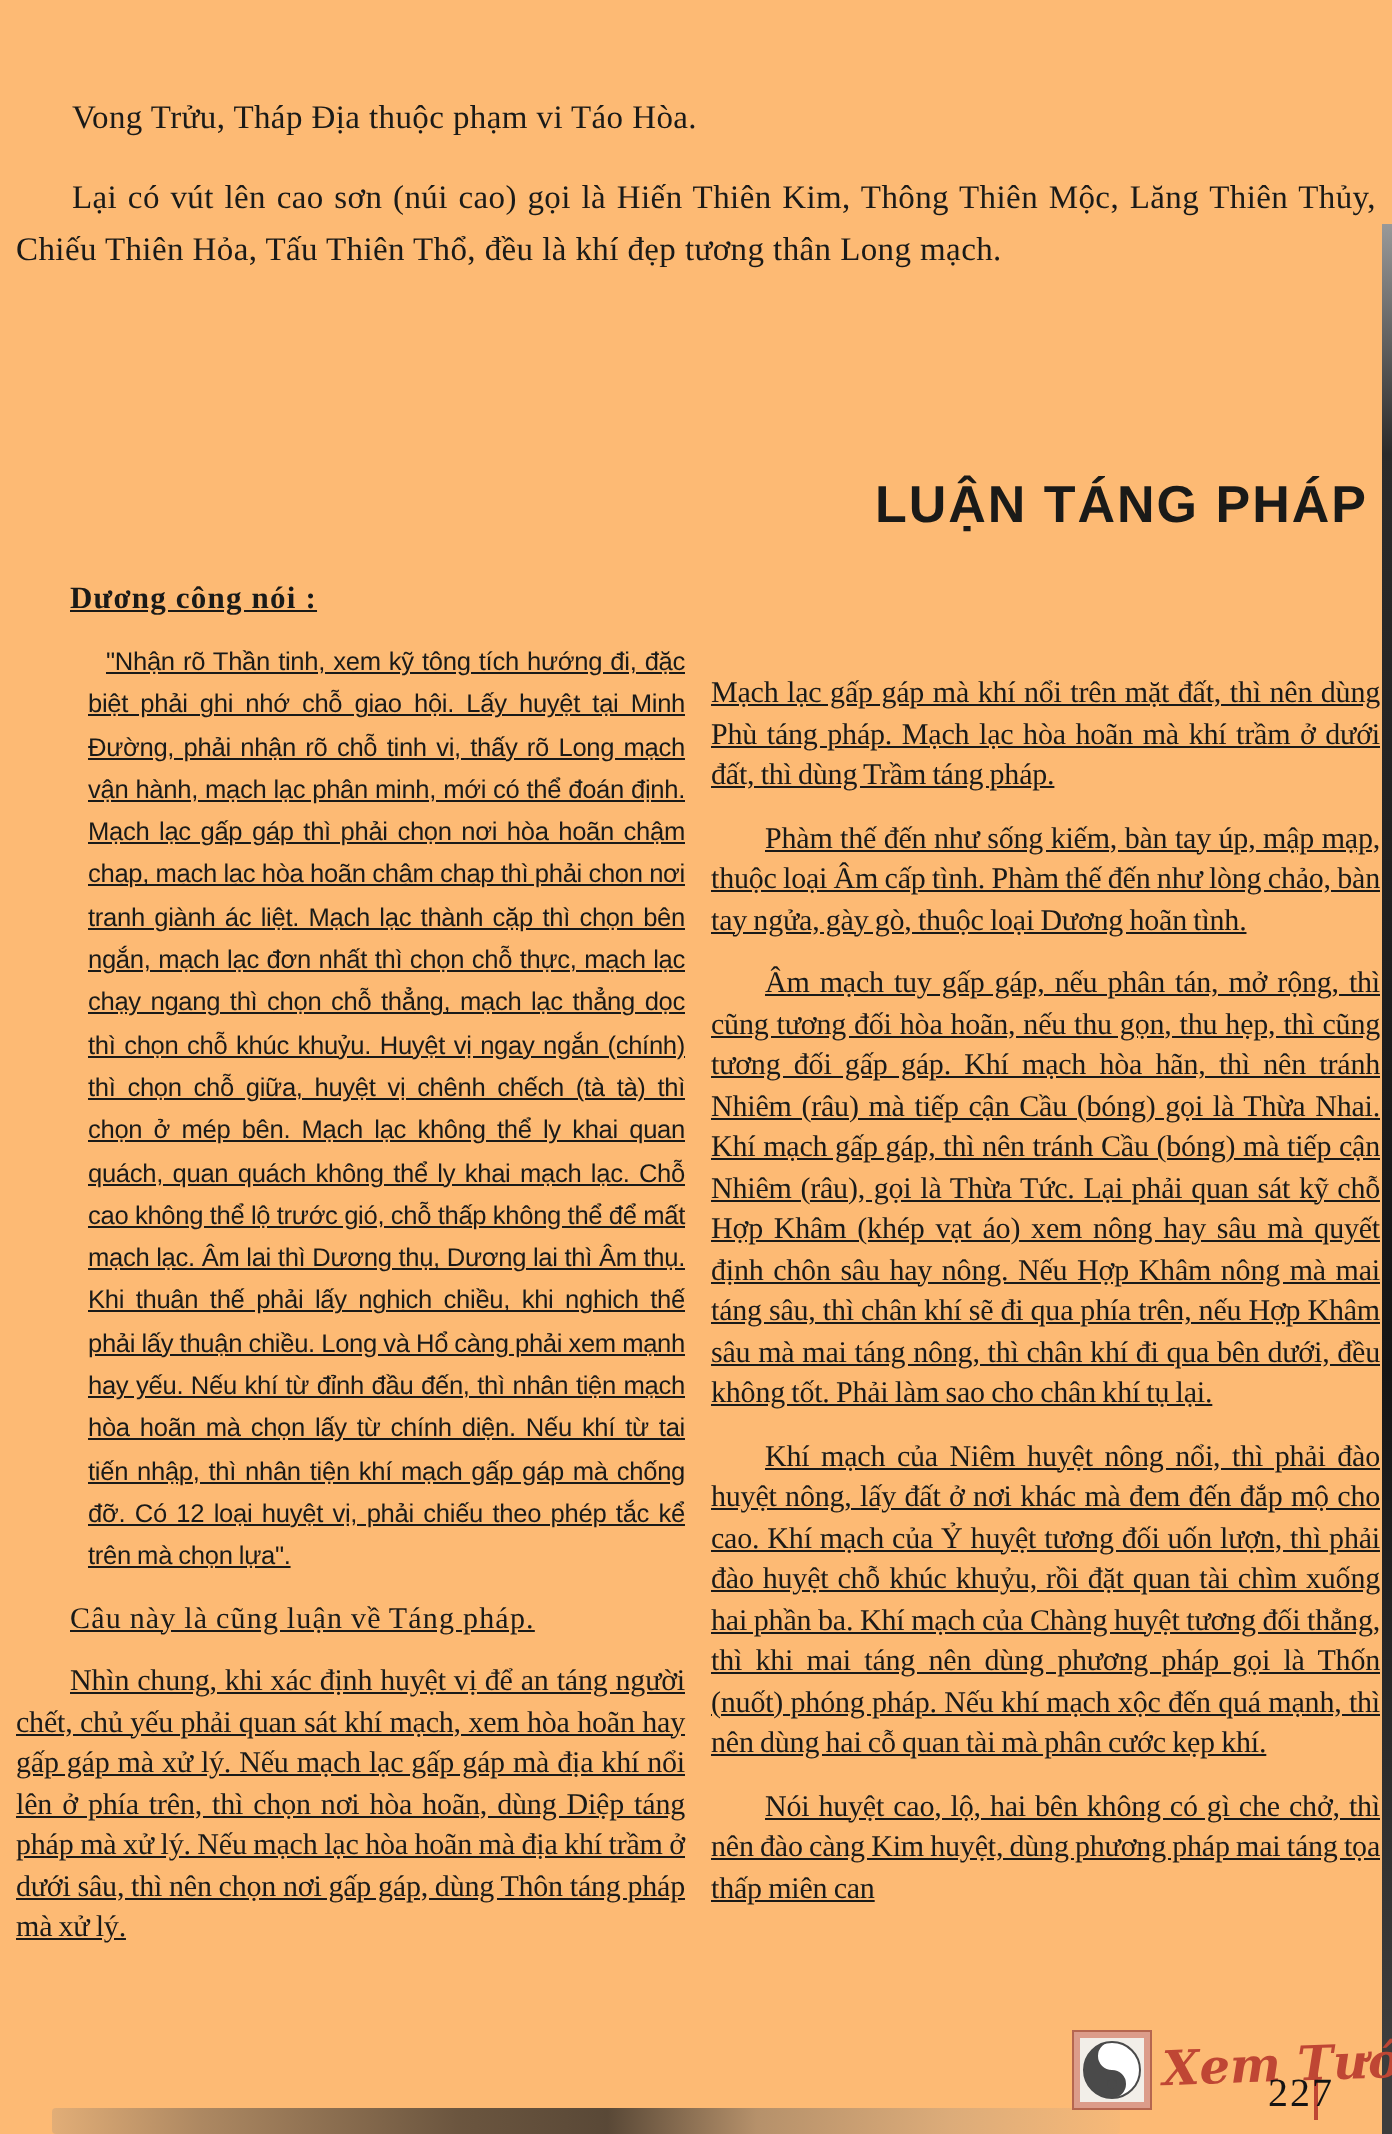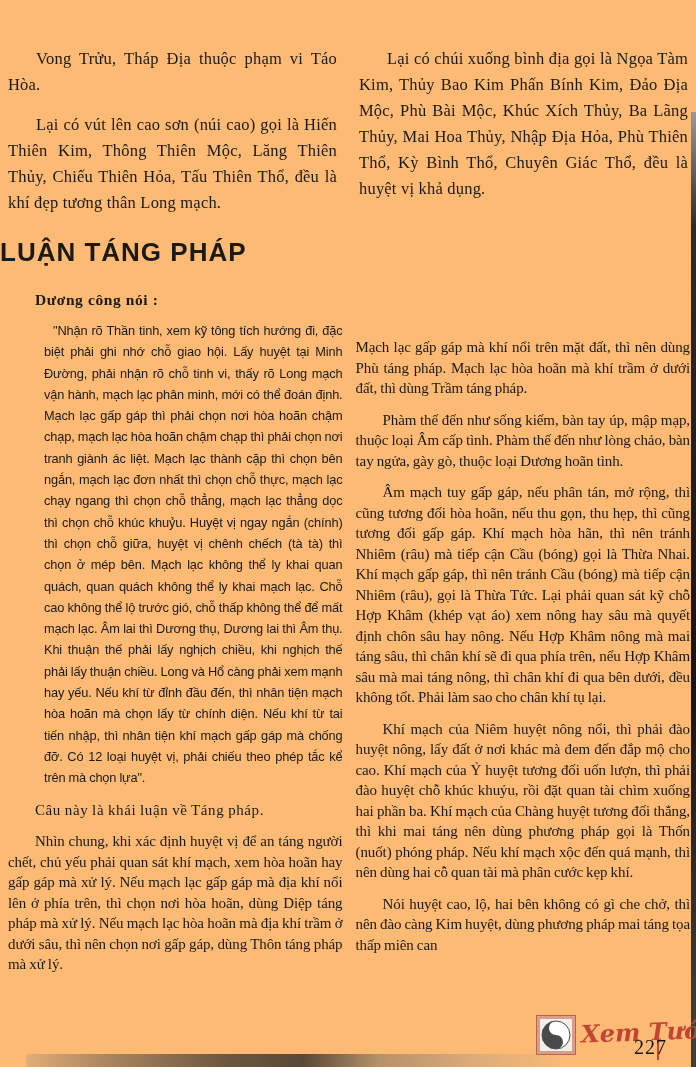--- a/index.html
+++ b/index.html
@@ -20,28 +20,28 @@
   .top-row .col{flex:1;}
   .top-para{
     margin:0 0 14px;
     font-size:16.5px;line-height:26px;
     text-align:justify;text-indent:28px;
     letter-spacing:.2px;
   }
   
   .title{
     position:absolute;top:237px;left:0;right:12px;
-    margin:0;text-align:left;
+    margin:0;text-align:right;
     font-family:"Liberation Sans","DejaVu Sans",sans-serif;
     font-weight:bold;font-size:26px;letter-spacing:1px;
   }
   
   .main-row{
     position:absolute;top:289px;left:8px;right:6px;
-    display:flex;gap:13px;
+    display:flex;gap:13px;text-decoration:underline;
   }
   .main-row .col{flex:1;}
   .para{
     margin:0 0 11px;
     font-size:15px;line-height:20.5px;
     text-align:justify;text-indent:27px;
     letter-spacing:-.1px;word-spacing:-.5px;
   }
   .para.no-indent{text-indent:0;margin-top:48px;}
   .speaker{
@@ -96,32 +96,29 @@
 </head>
 <body>
 
 <div class="page">
 
   <section class="top-row">
     <div class="col">
       <p class="top-para">Vong Trửu, Tháp Địa thuộc phạm vi Táo Hòa.</p>
       <p class="top-para">Lại có vút lên cao sơn (núi cao) gọi là Hiến Thiên Kim, Thông Thiên Mộc, Lăng Thiên Thủy, Chiếu Thiên Hỏa, Tấu Thiên Thổ, đều là khí đẹp tương thân Long mạch.</p>
     </div>
-    <div class="col">
-      <p class="top-para">Lại có chúi xuống bình địa gọi là Ngọa Tàm Kim, Thủy Bao Kim Phấn Bính Kim, Đảo Địa Mộc, Phù Bài Mộc, Khúc Xích Thủy, Ba Lãng Thủy, Mai Hoa Thủy, Nhập Địa Hỏa, Phù Thiên Thổ, Kỳ Bình Thổ, Chuyên Giác Thổ, đều là huyệt vị khả dụng.</p>
-    </div>
   </section>
 
   <h1 class="title">LUẬN TÁNG PHÁP</h1>
 
   <section class="main-row">
     <div class="col">
       <p class="speaker">Dương công nói :</p>
       <p class="quote">"Nhận rõ Thần tinh, xem kỹ tông tích hướng đi, đặc biệt phải ghi nhớ chỗ giao hội. Lấy huyệt tại Minh Đường, phải nhận rõ chỗ tinh vi, thấy rõ Long mạch vận hành, mạch lạc phân minh, mới có thể đoán định. Mạch lạc gấp gáp thì phải chọn nơi hòa hoãn chậm chạp, mạch lạc hòa hoãn chậm chạp thì phải chọn nơi tranh giành ác liệt. Mạch lạc thành cặp thì chọn bên ngắn, mạch lạc đơn nhất thì chọn chỗ thực, mạch lạc chạy ngang thì chọn chỗ thẳng, mạch lạc thẳng dọc thì chọn chỗ khúc khuỷu. Huyệt vị ngay ngắn (chính) thì chọn chỗ giữa, huyệt vị chênh chếch (tà tà) thì chọn ở mép bên. Mạch lạc không thể ly khai quan quách, quan quách không thể ly khai mạch lạc. Chỗ cao không thể lộ trước gió, chỗ thấp không thể để mất mạch lạc. Âm lai thì Dương thụ, Dương lai thì Âm thụ. Khi thuận thế phải lấy nghịch chiều, khi nghịch thế phải lấy thuận chiều. Long và Hổ càng phải xem mạnh hay yếu. Nếu khí từ đỉnh đầu đến, thì nhân tiện mạch hòa hoãn mà chọn lấy từ chính diện. Nếu khí từ tai tiến nhập, thì nhân tiện khí mạch gấp gáp mà chống đỡ. Có 12 loại huyệt vị, phải chiếu theo phép tắc kể trên mà chọn lựa".</p>
-      <p class="para summary-line">Câu này là khái luận về Táng pháp.</p>
+      <p class="para summary-line">Câu này là cũng luận về Táng pháp.</p>
       <p class="para">Nhìn chung, khi xác định huyệt vị để an táng người chết, chủ yếu phải quan sát khí mạch, xem hòa hoãn hay gấp gáp mà xử lý. Nếu mạch lạc gấp gáp mà địa khí nổi lên ở phía trên, thì chọn nơi hòa hoãn, dùng Diệp táng pháp mà xử lý. Nếu mạch lạc hòa hoãn mà địa khí trầm ở dưới sâu, thì nên chọn nơi gấp gáp, dùng Thôn táng pháp mà xử lý.</p>
     </div>
     <div class="col">
       <p class="para no-indent">Mạch lạc gấp gáp mà khí nổi trên mặt đất, thì nên dùng Phù táng pháp. Mạch lạc hòa hoãn mà khí trầm ở dưới đất, thì dùng Trầm táng pháp.</p>
       <p class="para">Phàm thế đến như sống kiếm, bàn tay úp, mập mạp, thuộc loại Âm cấp tình. Phàm thế đến như lòng chảo, bàn tay ngửa, gày gò, thuộc loại Dương hoãn tình.</p>
       <p class="para">Âm mạch tuy gấp gáp, nếu phân tán, mở rộng, thì cũng tương đối hòa hoãn, nếu thu gọn, thu hẹp, thì cũng tương đối gấp gáp. Khí mạch hòa hãn, thì nên tránh Nhiêm (râu) mà tiếp cận Cầu (bóng) gọi là Thừa Nhai. Khí mạch gấp gáp, thì nên tránh Cầu (bóng) mà tiếp cận Nhiêm (râu), gọi là Thừa Tức. Lại phải quan sát kỹ chỗ Hợp Khâm (khép vạt áo) xem nông hay sâu mà quyết định chôn sâu hay nông. Nếu Hợp Khâm nông mà mai táng sâu, thì chân khí sẽ đi qua phía trên, nếu Hợp Khâm sâu mà mai táng nông, thì chân khí đi qua bên dưới, đều không tốt. Phải làm sao cho chân khí tụ lại.</p>
       <p class="para">Khí mạch của Niêm huyệt nông nổi, thì phải đào huyệt nông, lấy đất ở nơi khác mà đem đến đắp mộ cho cao. Khí mạch của Ỷ huyệt tương đối uốn lượn, thì phải đào huyệt chỗ khúc khuỷu, rồi đặt quan tài chìm xuống hai phần ba. Khí mạch của Chàng huyệt tương đối thẳng, thì khi mai táng nên dùng phương pháp gọi là Thốn (nuốt) phóng pháp. Nếu khí mạch xộc đến quá mạnh, thì nên dùng hai cỗ quan tài mà phân cước kẹp khí.</p>
       <p class="para">Nói huyệt cao, lộ, hai bên không có gì che chở, thì nên đào càng Kim huyệt, dùng phương pháp mai táng tọa thấp miên can</p>
     </div>
   </section>

